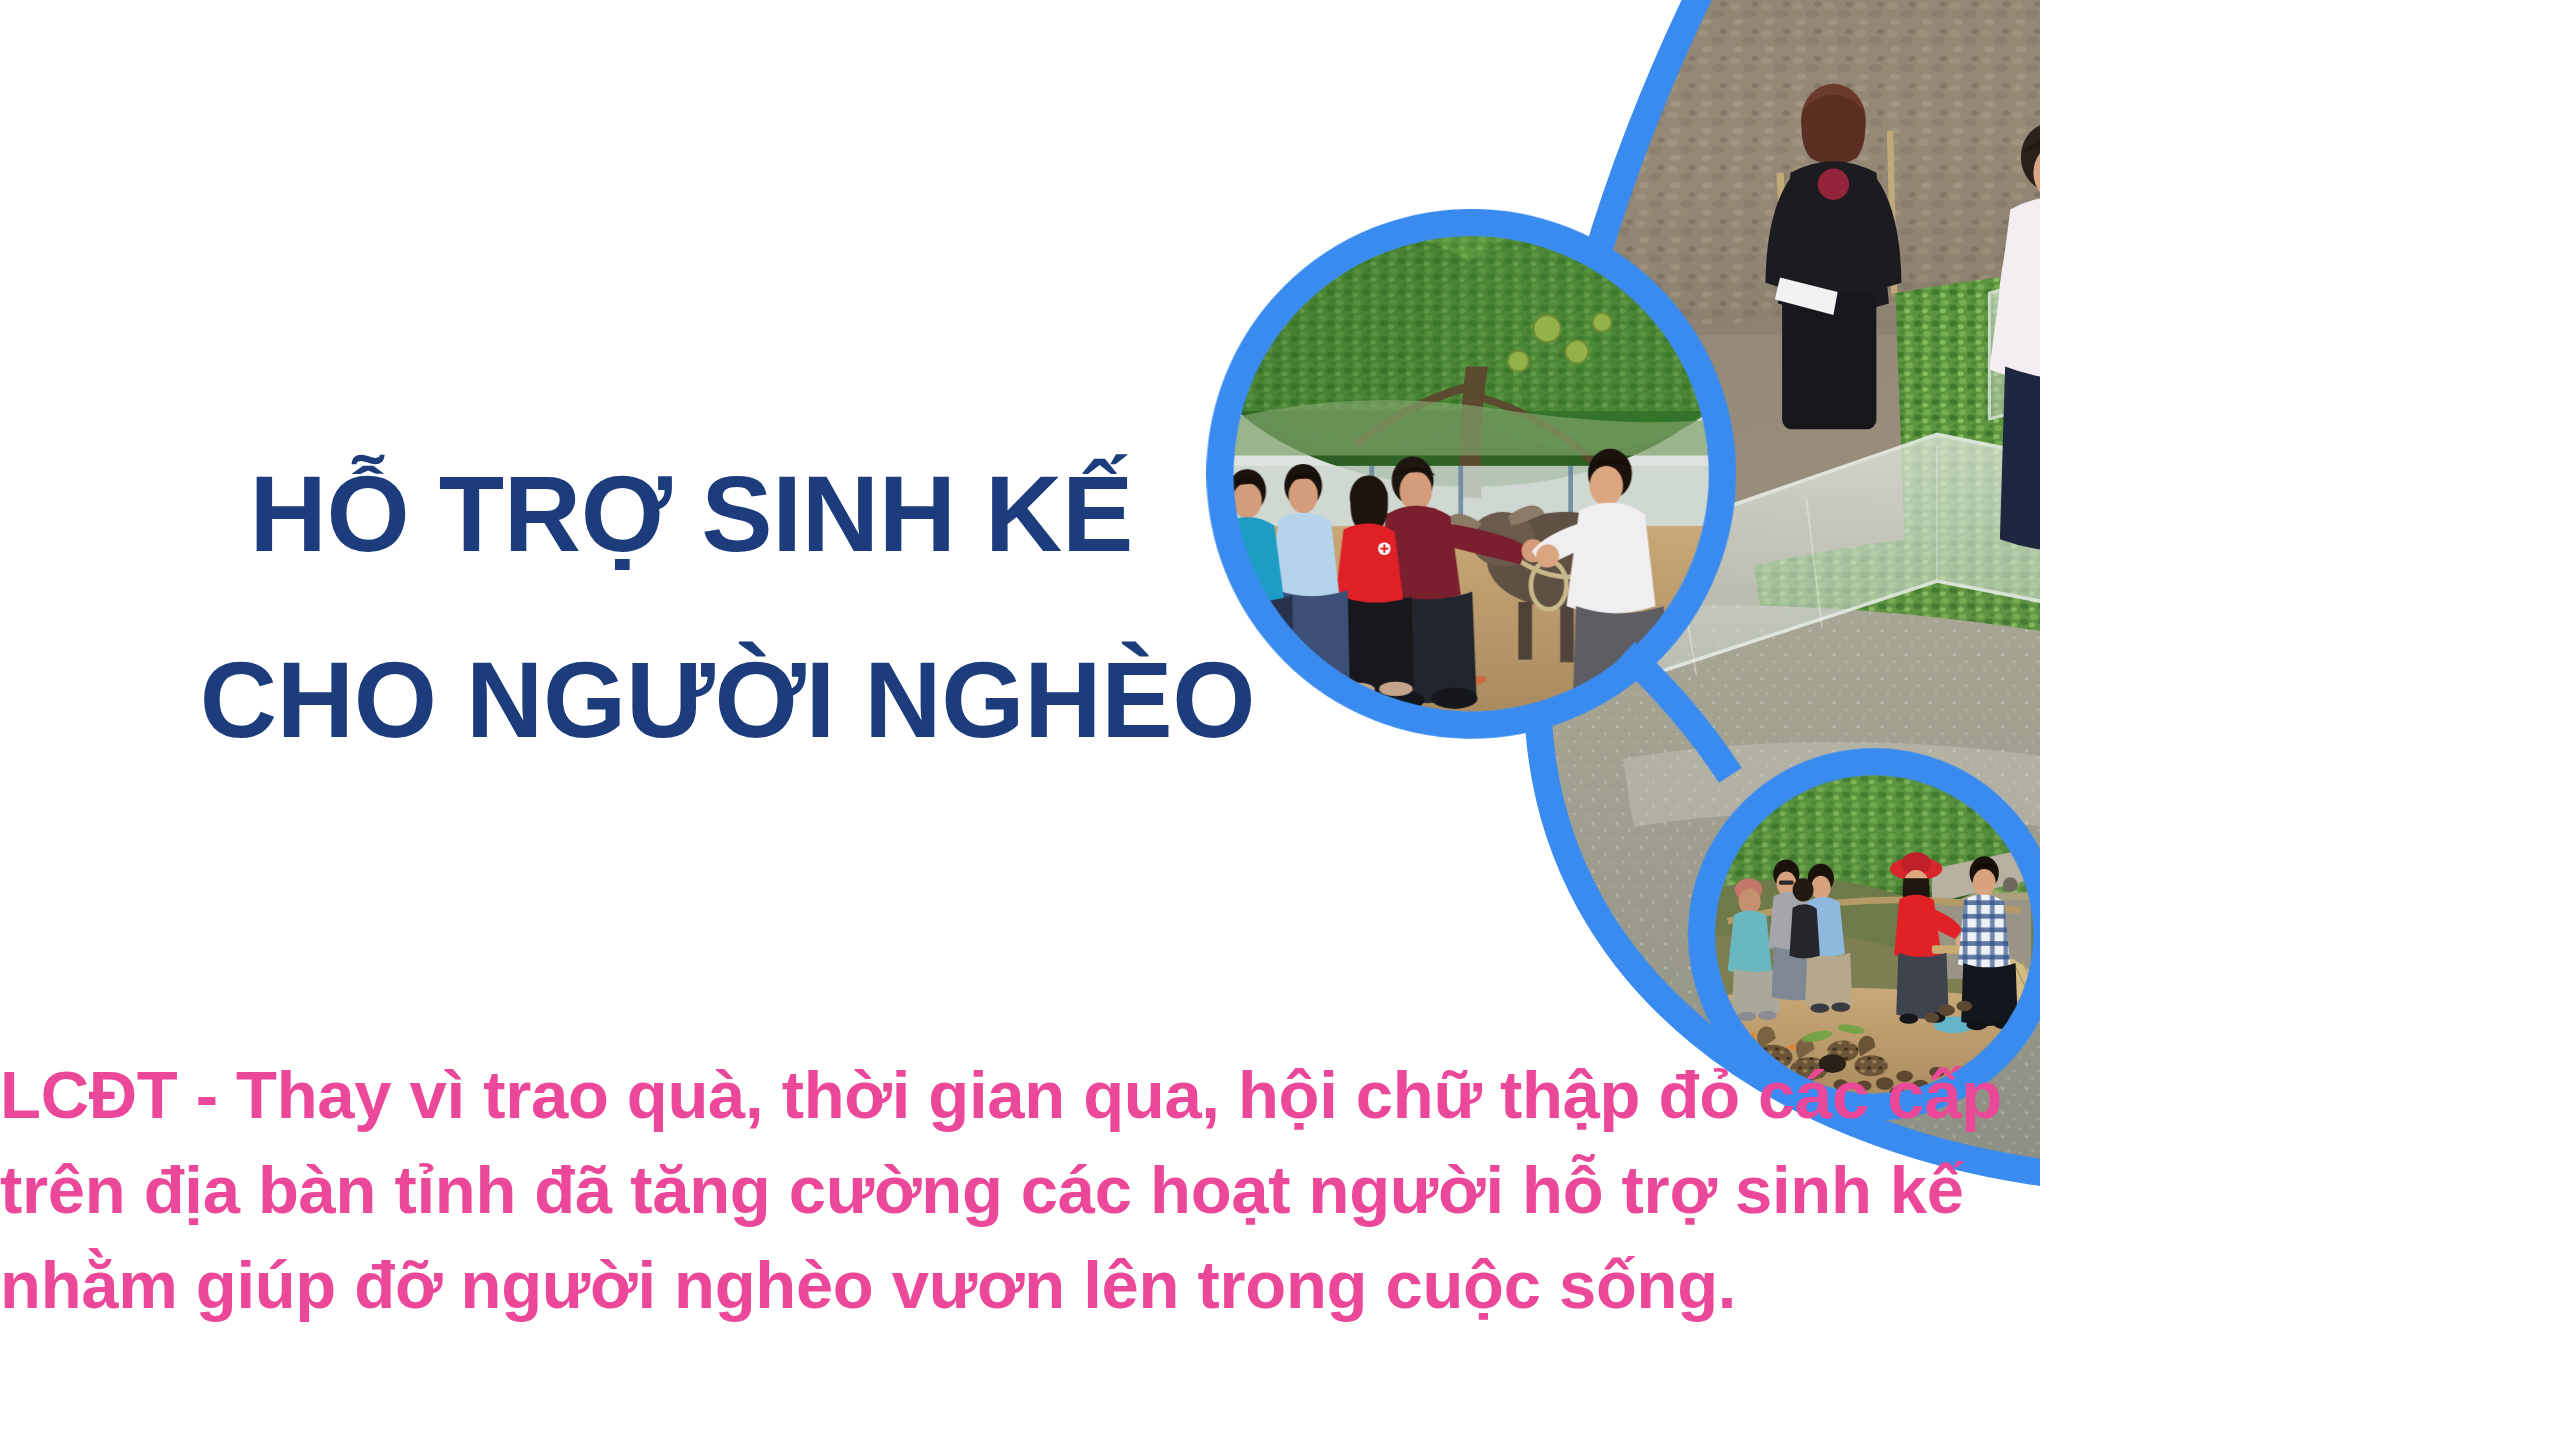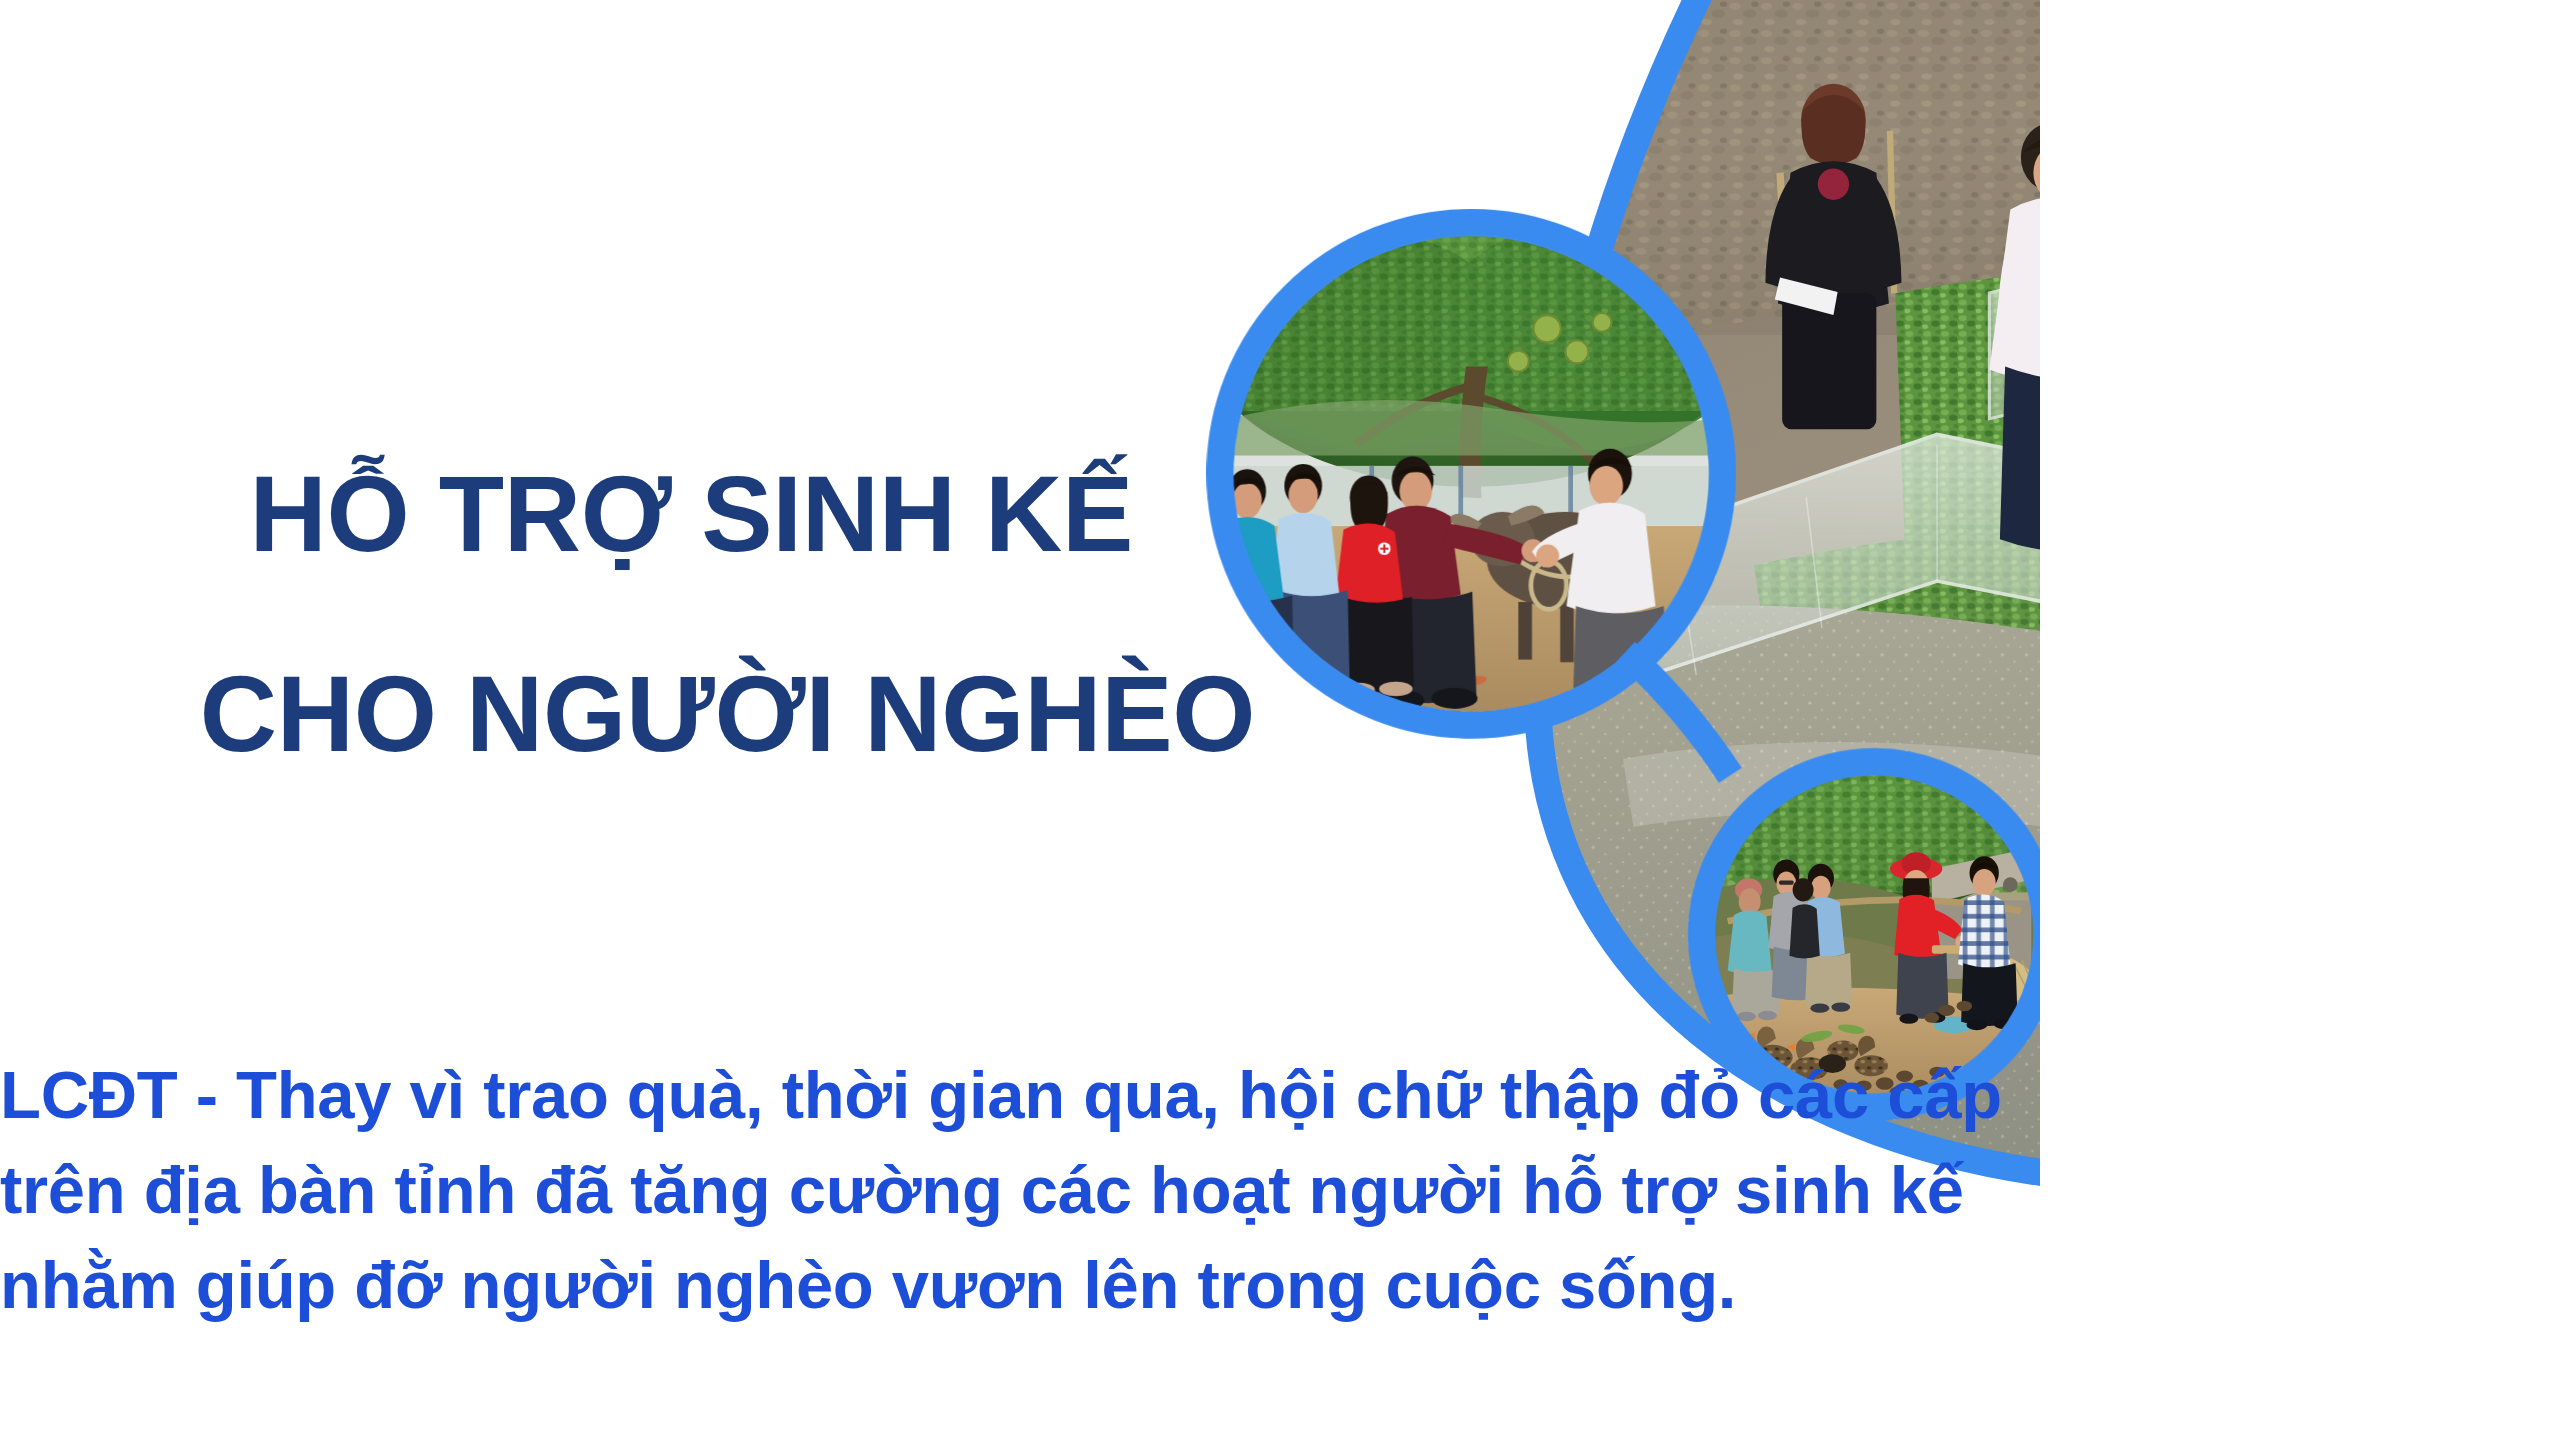--- a/index.html
+++ b/index.html
@@ -22,28 +22,28 @@
     position:absolute;
     left:0;width:1393px;
     color:#1C3C7C;
     font-weight:700;
     letter-spacing:-0.3px;
     text-align:center;
     line-height:1;
     white-space:nowrap;
   }
   .headline.l1{top:461px;font-size:107px;left:-5.2px;}
-  .headline.l2{top:661px;font-size:107px;left:31px;}
+  .headline.l2{top:647px;font-size:107px;left:31px;}
 
   .body-block{
     position:absolute;left:0;top:1047px;width:1733px;
     text-align:center;
   }
   .body-line{
-    color:#1d4ed8;
+    color:#ec4899;
     font-weight:700;
     font-size:67px;
     line-height:95px;
     white-space:nowrap;
     letter-spacing:-0.3px;
   }
 
   
   .art{
     position:absolute;left:0;top:0;width:2576px;height:1451px;

